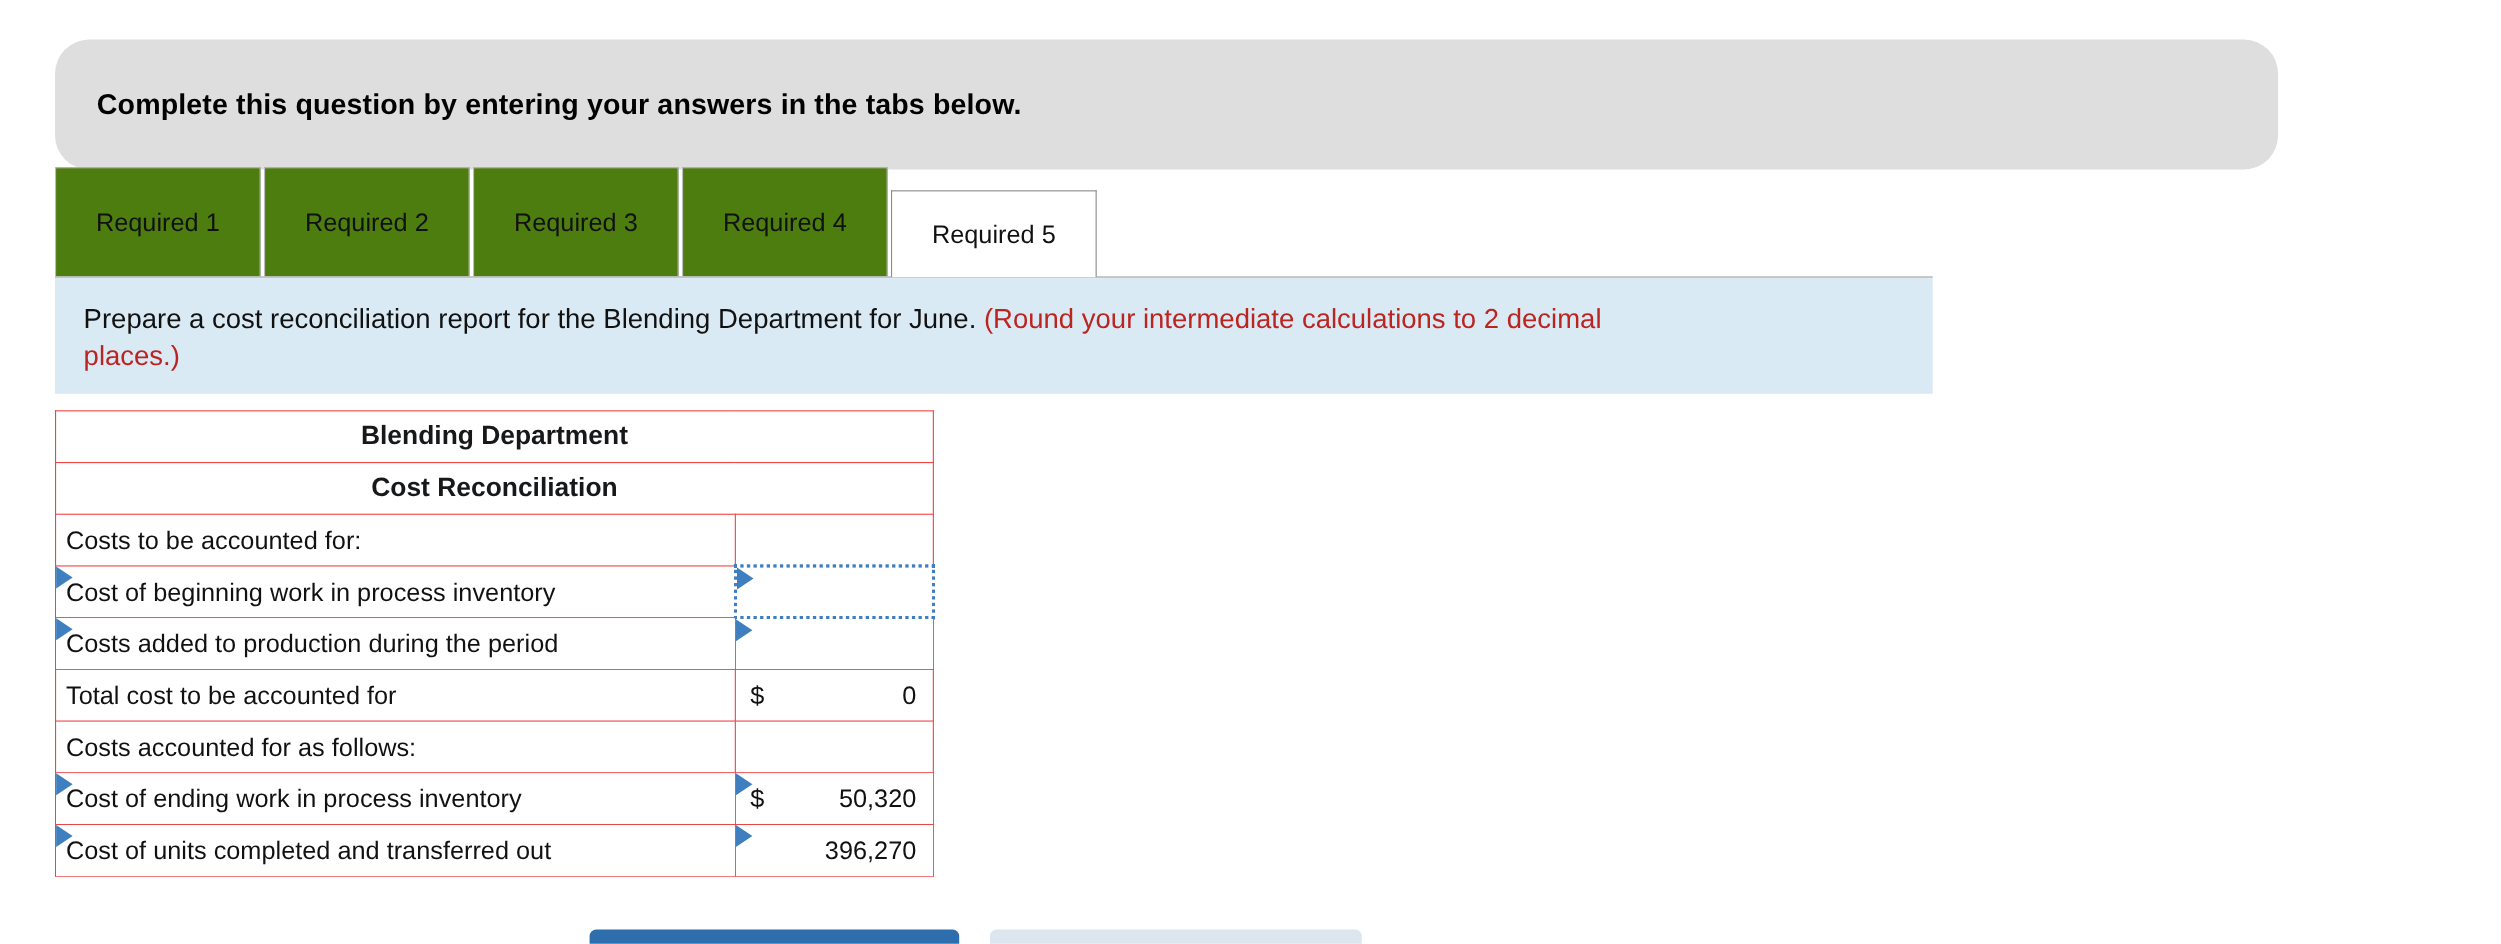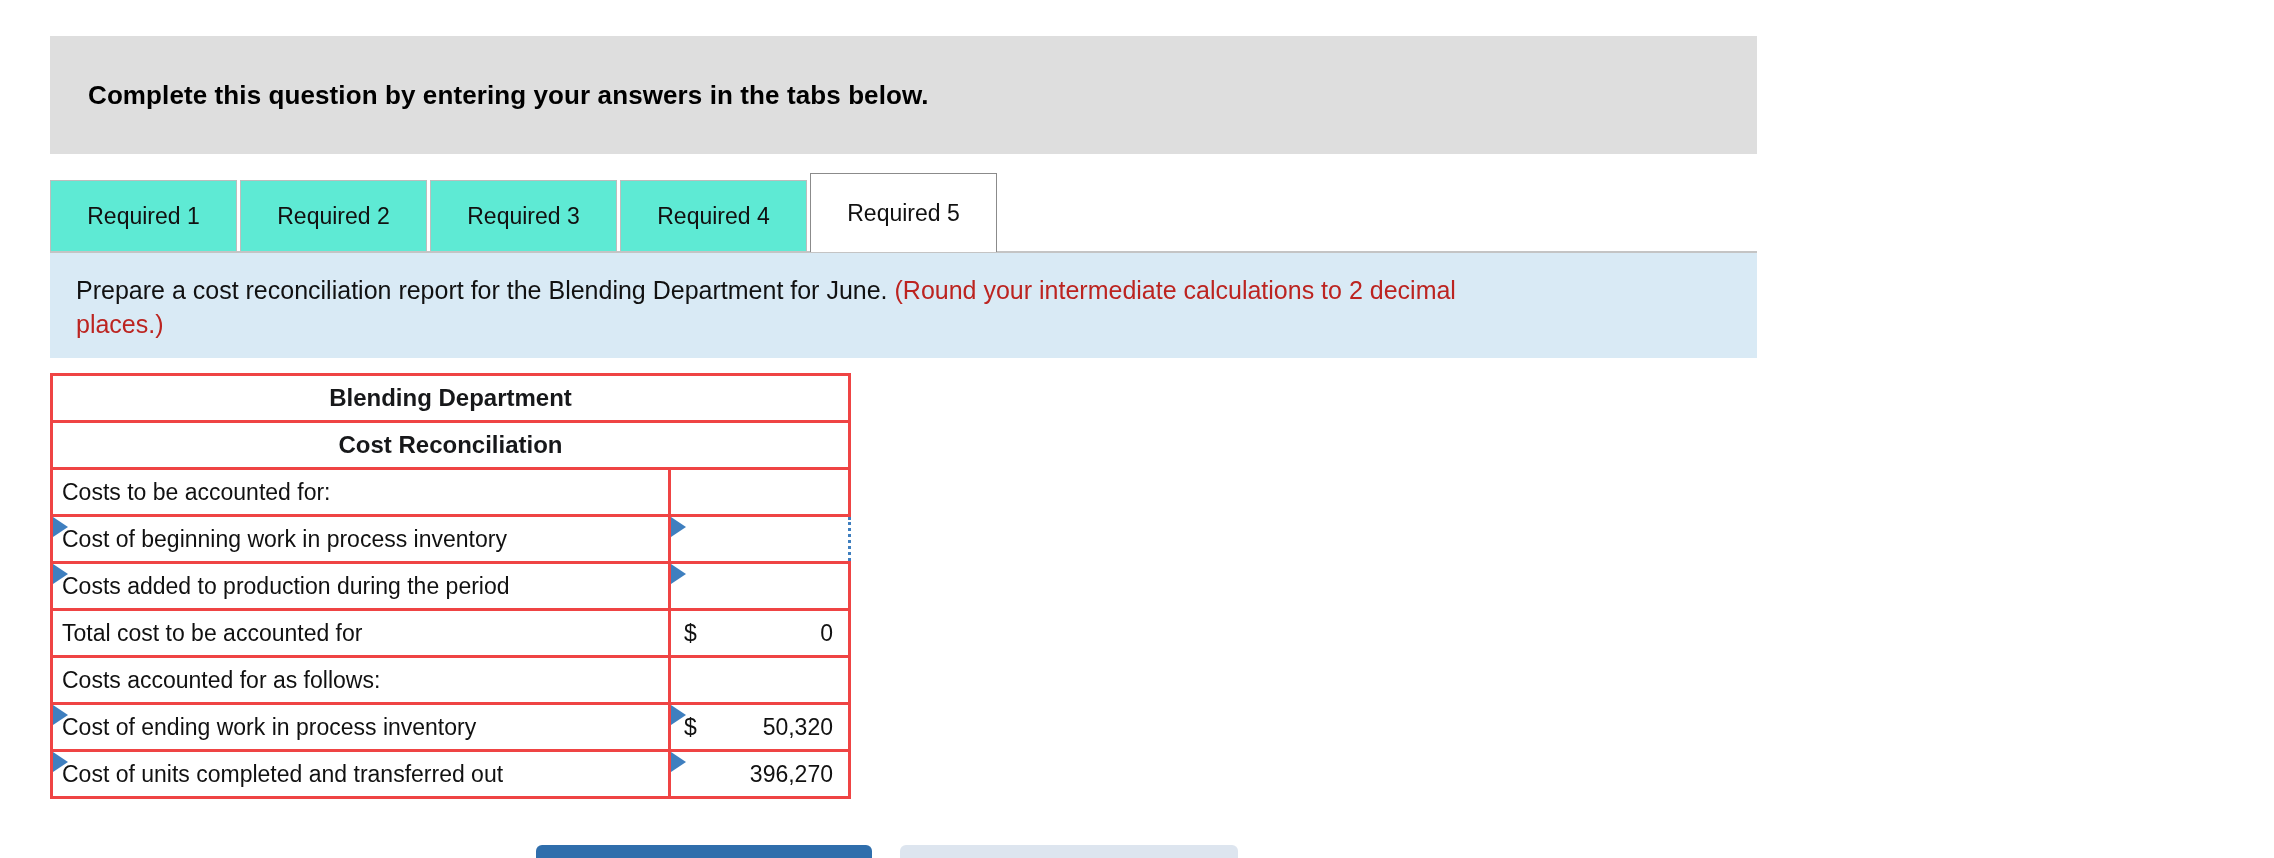--- a/index.html
+++ b/index.html
@@ -18,49 +18,50 @@
     width: 2274px;
     height: 858px;
     background: #ffffff;
   }
 
   
   .banner {
     position: absolute;
     left: 50px;
     top: 36px;
-    width: 1707px;
+    width: 2021px;
     height: 118px;
     background: #dedede;
     display: flex;
     align-items: center;
+    border-radius: 31px;
   }
   .banner-text {
     font-size: 26px;
     font-weight: bold;
     color: #000000;
     padding-left: 38px;
     letter-spacing: 0.1px;
   }
 
   
   .tabstrip {
     position: absolute;
     left: 50px;
     top: 155px;
     width: 1707px;
     height: 97px;
     display: flex;
     align-items: flex-end;
   }
   .tab {
-    height: 72px;
+    height: 100px;
     min-width: 187px;
     padding: 0 28px;
-    background: #5eead4;
+    background: #4d7c0f;
     border: 1px solid #bdbdbd;
     border-bottom: none;
     margin-right: 3px;
     display: flex;
     align-items: center;
     justify-content: center;
     font-size: 23px;
     color: #111111;
     cursor: pointer;
     position: relative;
@@ -106,21 +107,21 @@
     left: 50px;
     top: 373px;
   }
   table.recon {
     border-collapse: collapse;
     table-layout: fixed;
     font-size: 23px;
     color: #111111;
   }
   table.recon td {
-    border: 3px solid #ef4444;
+    border: 1px solid #ef4444;
     height: 47px;
     padding: 0 9px;
     background: #ffffff;
     vertical-align: middle;
   }
   col.c-label { width: 618px; }
   col.c-val   { width: 180px; }
 
   
   td.hdr {

